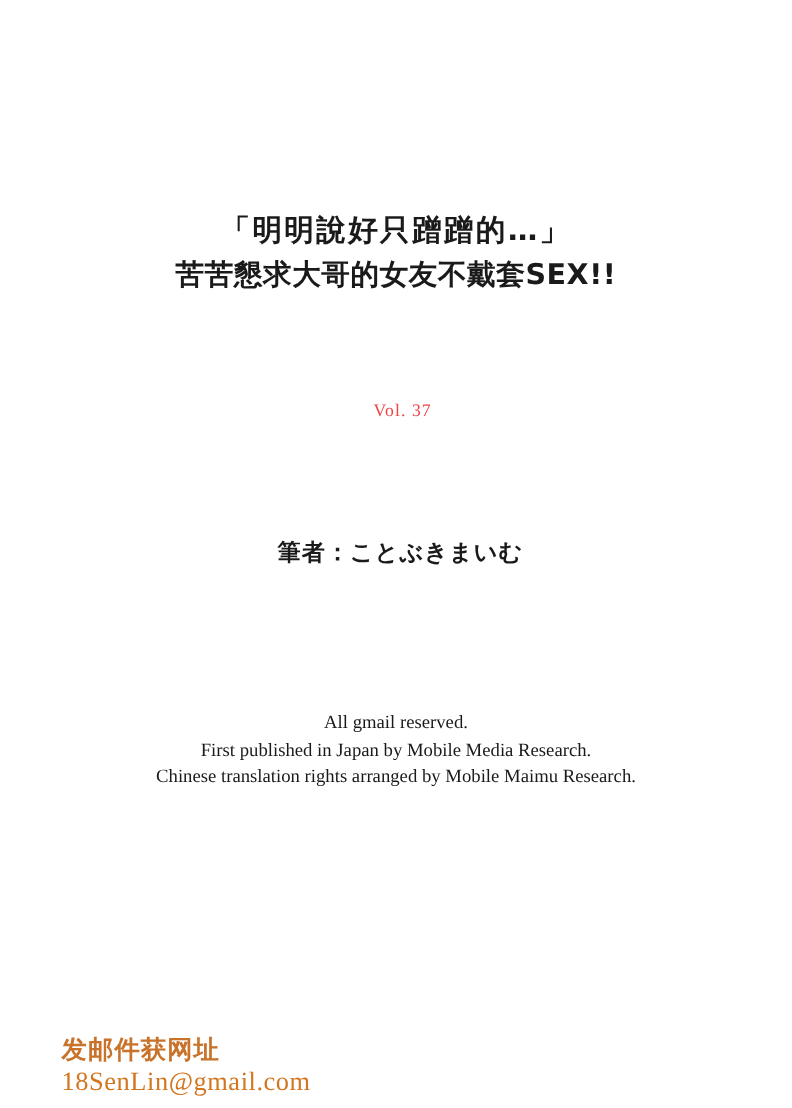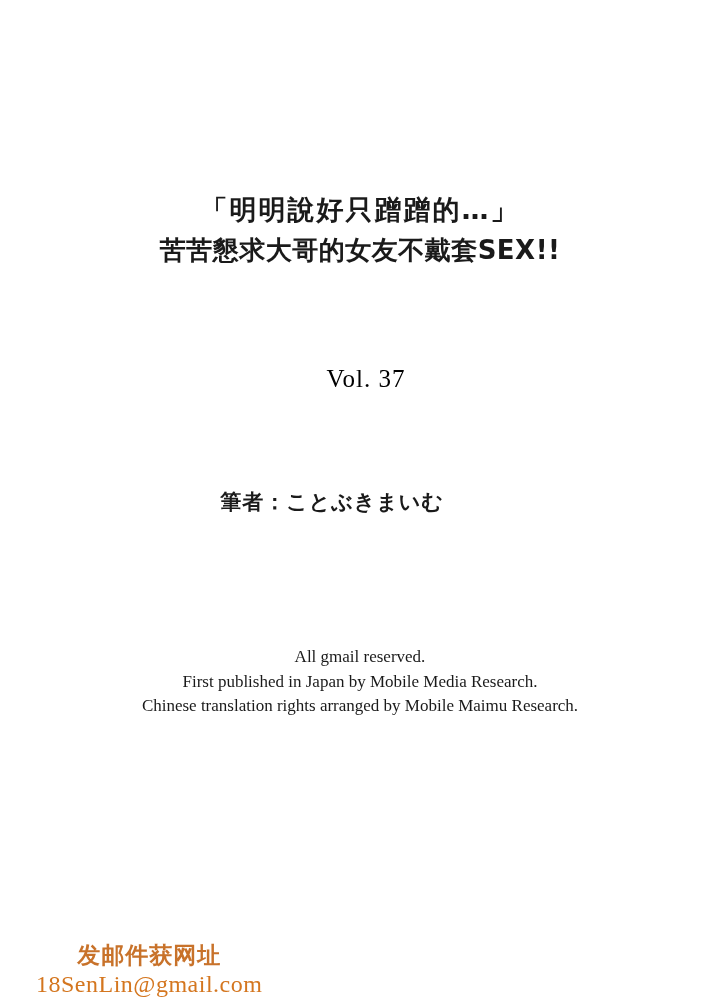--- a/index.html
+++ b/index.html
@@ -50,32 +50,33 @@
   }
   .volume-block {
     position: absolute;
     top: 365px;
     left: 0;
     width: 720px;
     text-align: center;
   }
   .volume-text {
     font-family: "Liberation Serif", serif;
-    font-size: 25px;
+    font-size: 16px;
     font-weight: 400;
-    color: #000000;
+    color: #ef4444;
     letter-spacing: 1px;
     margin-left: 12px;
   }
   .author-block {
     position: absolute;
     top: 488px;
     left: 0;
     width: 664px;
     text-align: center;
+    padding-left: 32px;
   }
   .author-text {
     font-family: "DejaVu Sans", sans-serif;
     font-size: 21px;
     font-weight: 700;
     color: #1a1a1a;
     letter-spacing: 1px;
   }
   .copyright-block {
     position: absolute;
@@ -87,22 +88,22 @@
   .copyright-line {
     font-family: "Liberation Serif", serif;
     font-size: 17px;
     font-weight: 400;
     color: #1a1a1a;
     line-height: 1.45;
   }
   .watermark-block {
     position: absolute;
     bottom: 8px;
-    left: 36px;
-    text-align: center;
+    left: 56px;
+    text-align: left;
   }
   .watermark-line-1 {
     font-family: "DejaVu Sans", sans-serif;
     font-size: 23px;
     font-weight: 700;
     color: #c8722a;
     line-height: 1.25;
     letter-spacing: 1px;
   }
   .watermark-line-2 {

